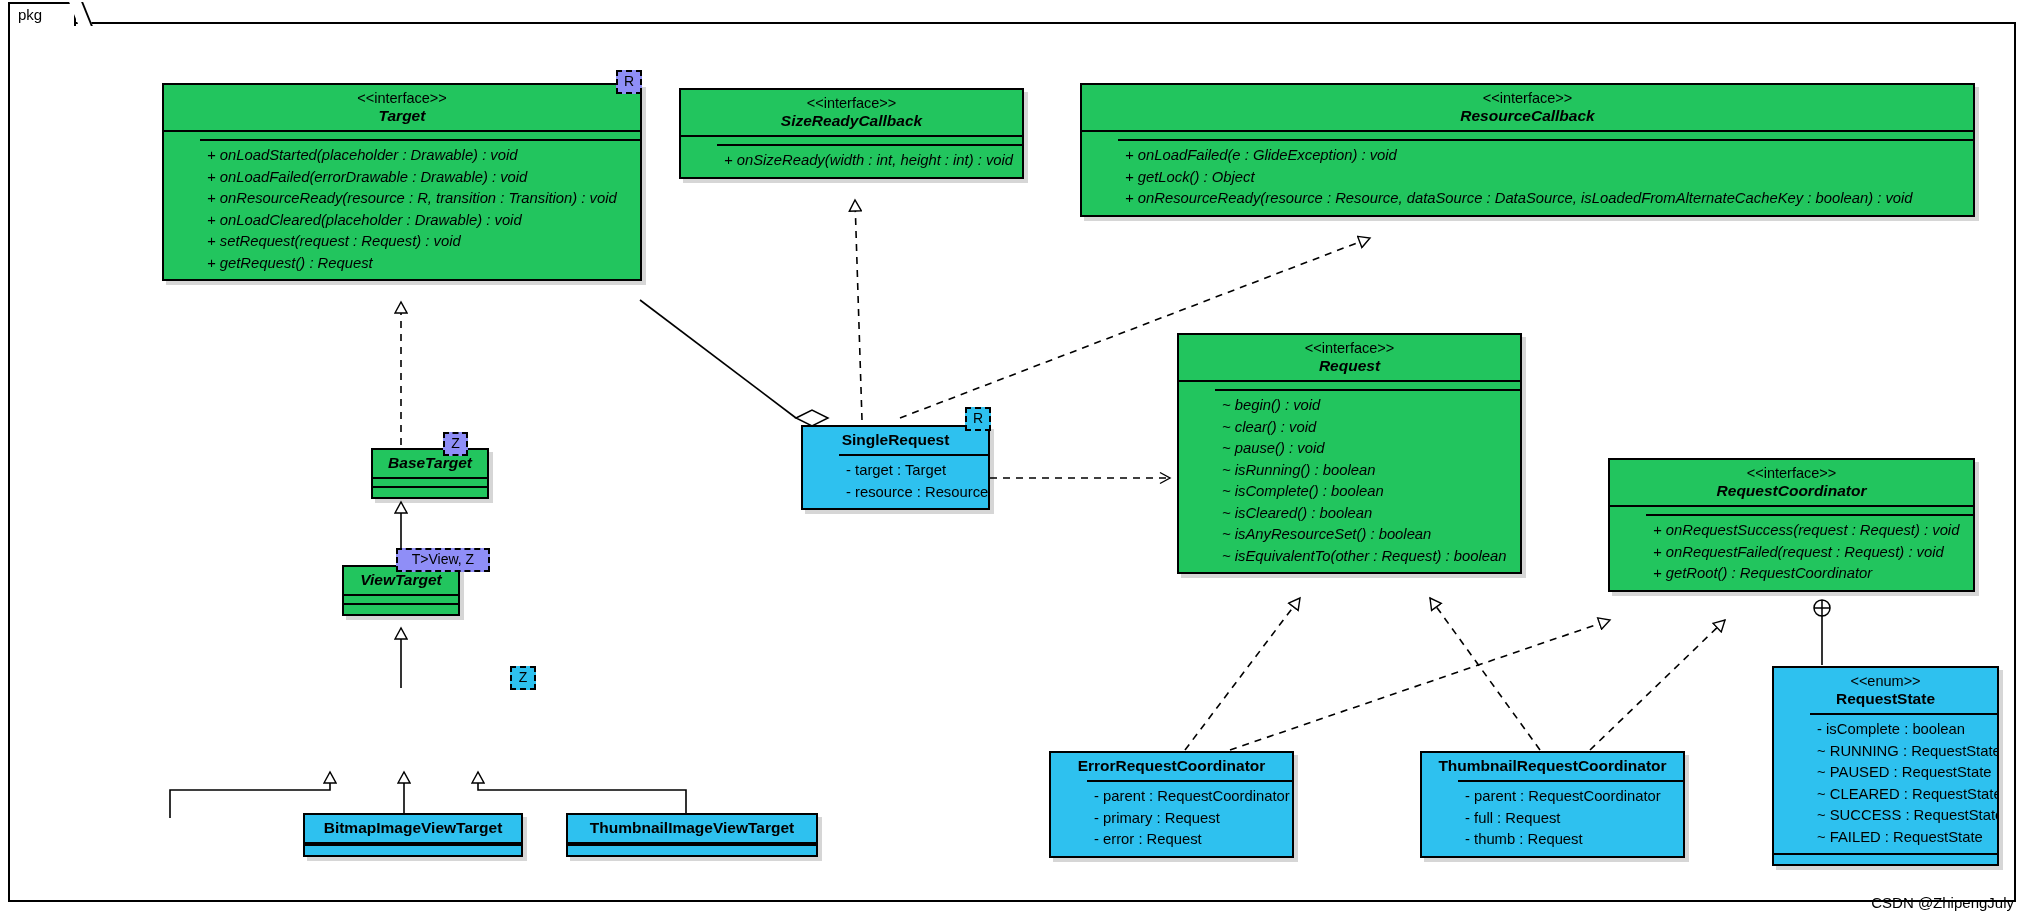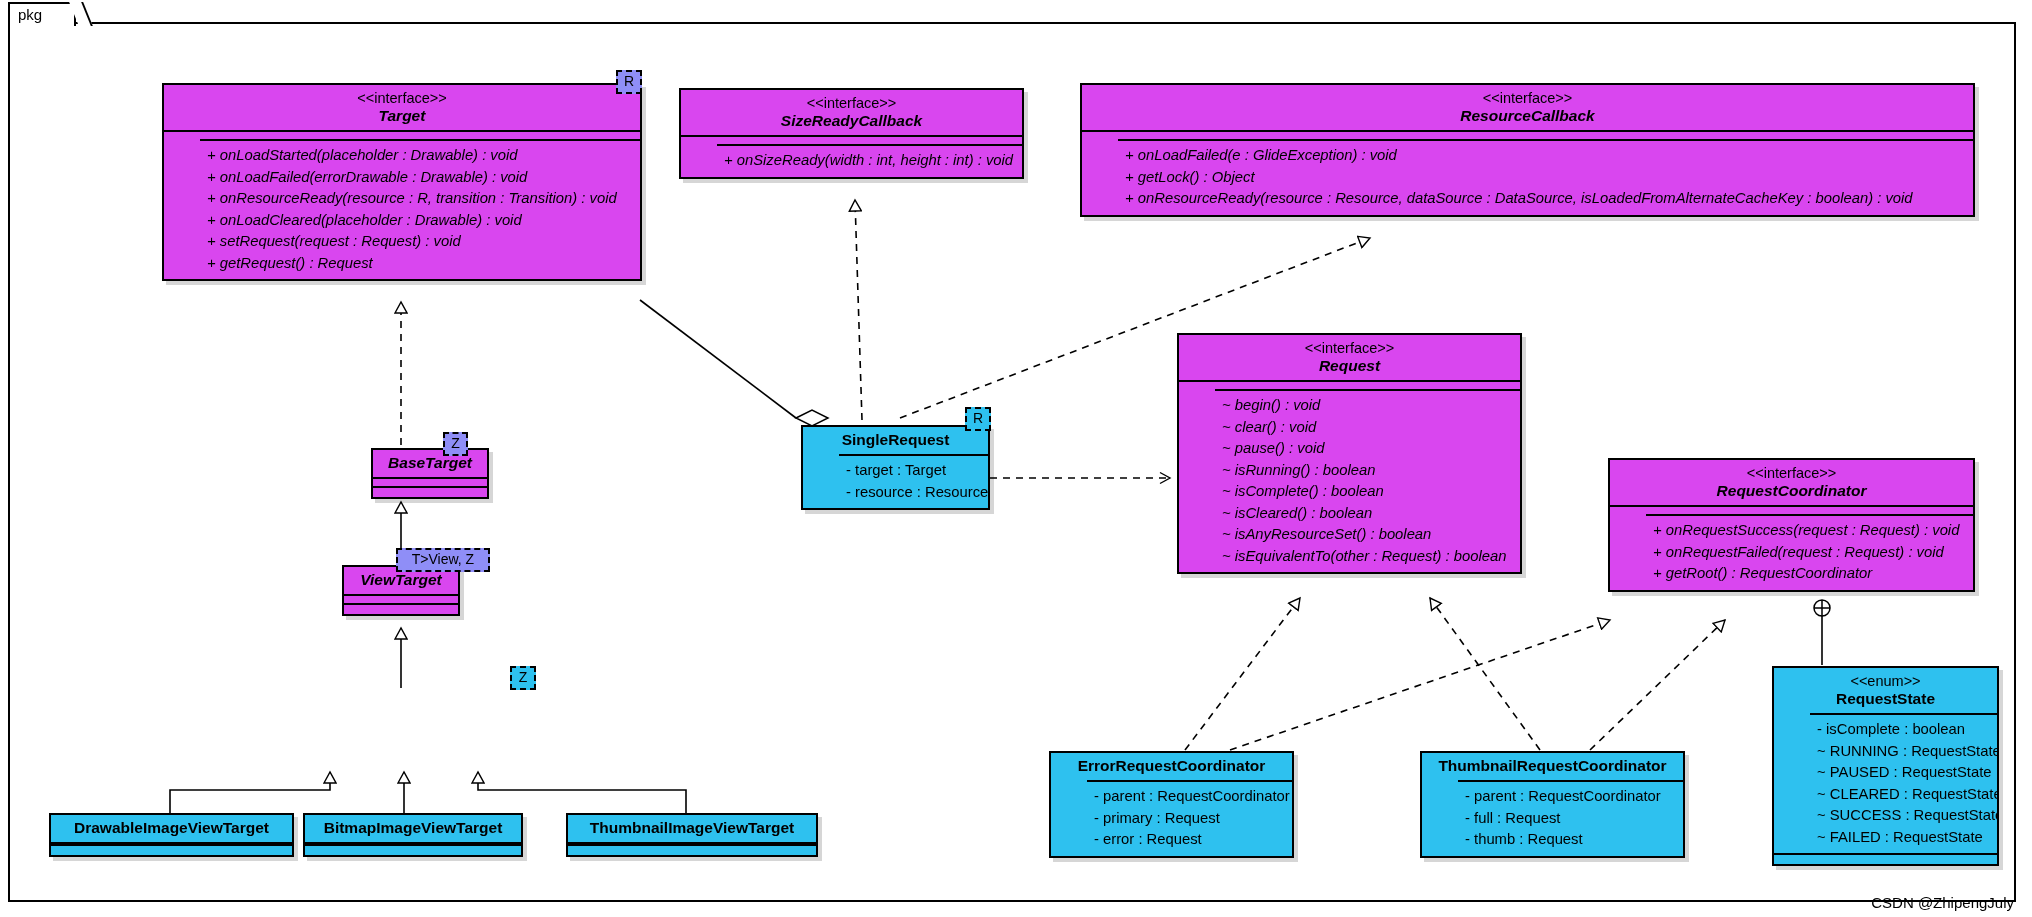--- a/index.html
+++ b/index.html
@@ -52,21 +52,21 @@
     border-right: 2px solid #000;
     transform: skewX(22deg);
     box-sizing: border-box;
   }
 
   
   .uml {
     position: absolute;
     box-sizing: border-box;
     border: 2px solid #000000;
-    background: #d946ef;
+    background: #22c55e;
     box-shadow: 4px 4px 0 rgba(0,0,0,0.16);
     font-size: 15px;
     color: #000000;
     overflow: hidden;
   }
   .uml.cyan { background: #2ec1ef; }
   .uml .hdr {
     text-align: center;
     padding: 4px 6px 5px 6px;
     line-height: 18px;
@@ -250,27 +250,20 @@
     <div class="hdr">
       <div class="cname ital">ViewTarget</div>
     </div>
     <div class="sep"></div>
     <div class="foot"></div>
   </div>
   <div class="tparam" style="left:396px; top:548px; width:94px; height:24px;">T&gt;View, Z</div>
 
   <div class="tparam cyan" style="left:510px; top:666px; width:26px; height:24px;">Z</div>
 
-  <div class="uml cyan" style="left:49px; top:813px; width:245px;">
-    <div class="hdr">
-      <div class="cname">DrawableImageViewTarget</div>
-    </div>
-    <div class="sep2"></div>
-    <div class="foot"></div>
-  </div>
 
   <div class="uml cyan" style="left:303px; top:813px; width:220px;">
     <div class="hdr">
       <div class="cname">BitmapImageViewTarget</div>
     </div>
     <div class="sep2"></div>
     <div class="foot"></div>
   </div>
 
   <div class="uml cyan" style="left:566px; top:813px; width:252px;">

